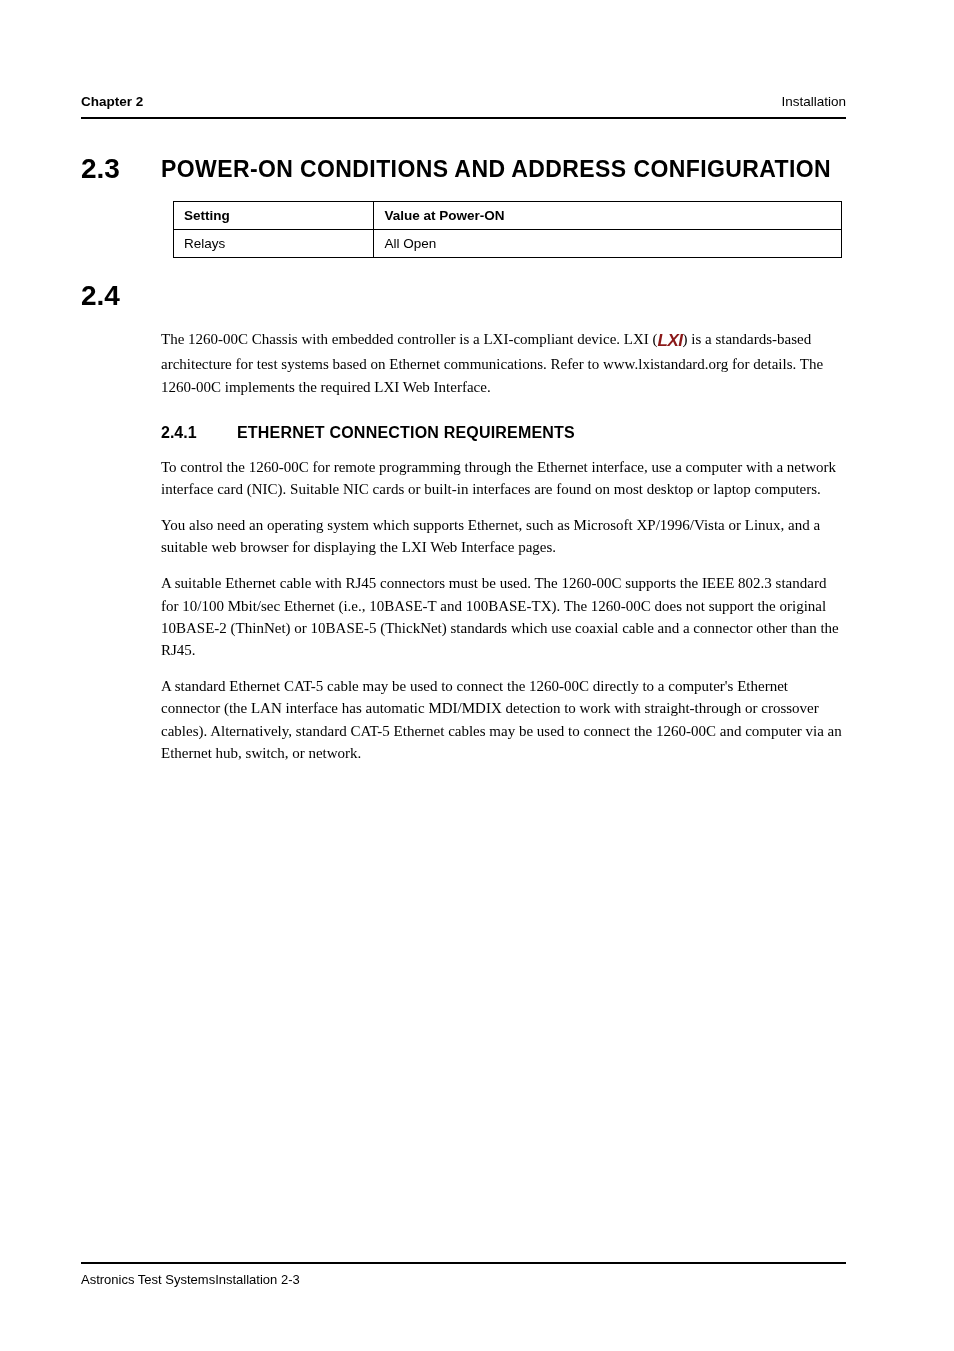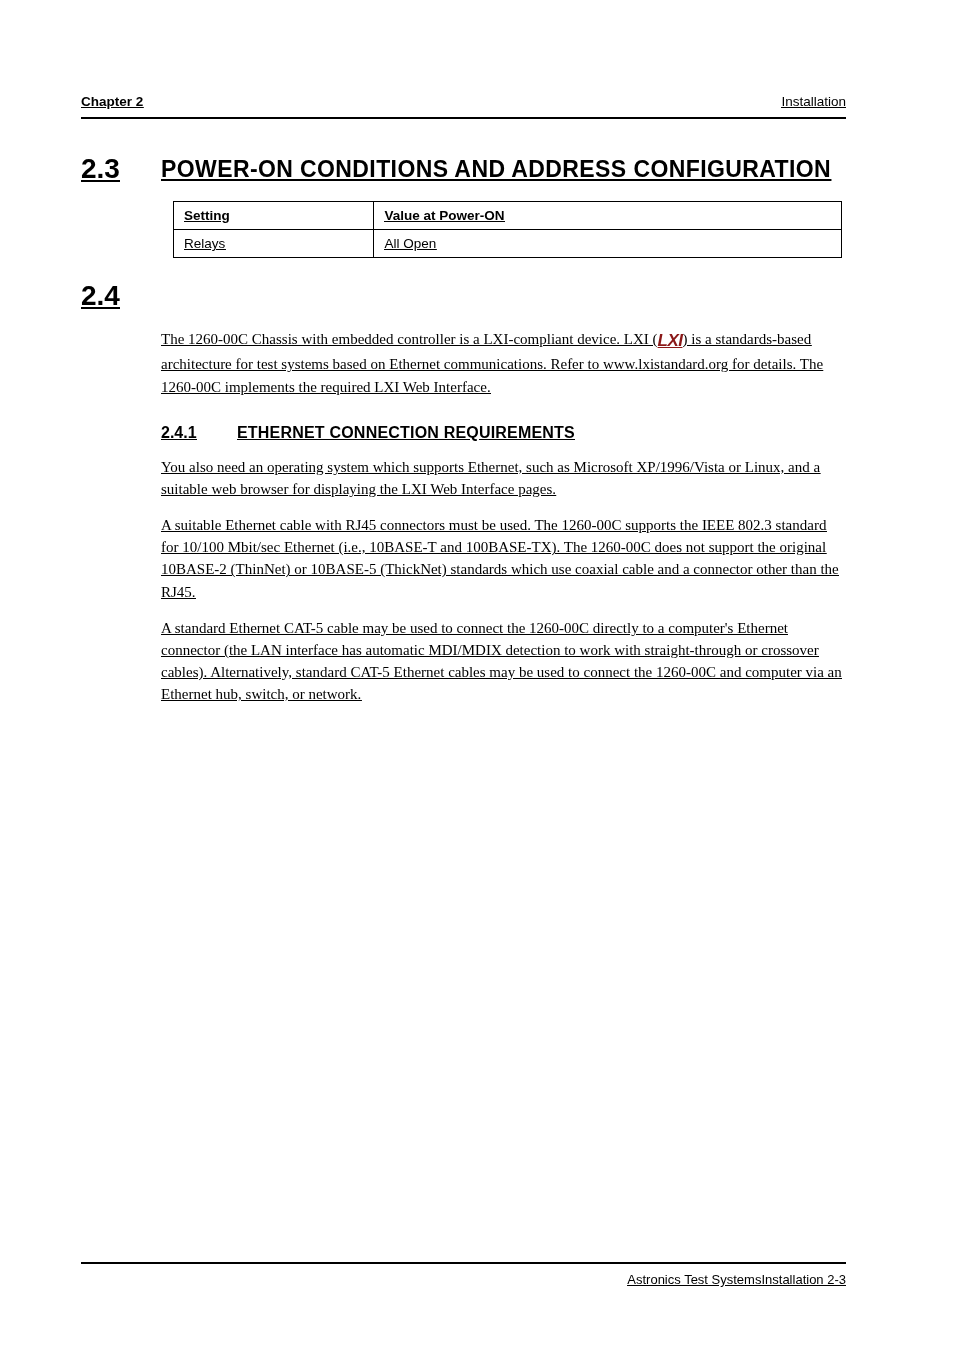--- a/index.html
+++ b/index.html
@@ -1,15 +1,15 @@
 <!DOCTYPE html>
 <html><head>
 <meta charset="utf-8">
 <style>
-  * { box-sizing: border-box; margin: 0; padding: 0; text-decoration: underline; }
+  * { box-sizing: border-box; margin: 0; padding: 0; }
   html, body { width: 954px; height: 1351px; background: #ffffff; font-family: Georgia, 'Times New Roman', serif; color: #000; }
   .page {
     width: 954px; height: 1351px;
     padding: 94px 108px 60px 81px;
     display: flex; flex-direction: column;
     position: relative;
   }
   .header {
     display: flex; justify-content: space-between;
     font-family: Arial, Helvetica, sans-serif;
@@ -82,21 +82,21 @@
     font-weight: 900;
     font-size: 16px;
     letter-spacing: 0.2px;
     font-variant: small-caps;
   }
   .footer {
     position: absolute;
     left: 81px; right: 108px; bottom: 64px;
   }
   .footer-row {
-    display: flex; justify-content: flex-end;
+    display: flex; justify-content: flex-start;
     font-family: Arial, Helvetica, sans-serif;
     font-size: 13px;
     padding-top: 8px;
   }
   .para-with-lxi { position: relative; }
   .lxi-inline {
     font-family: Arial, Helvetica, sans-serif;
     font-weight: 900;
     font-style: italic;
     font-size: 17px;
@@ -149,20 +149,21 @@
         <span>The 1260-00C Chassis with embedded controller is a LXI-compliant device. LXI (</span><span class="lxi-inline">LXI</span><span>) is a standards-based architecture for test systems based on Ethernet communications. Refer to www.lxistandard.org for details. The 1260-00C implements the required LXI Web Interface.</span>
       </p>
     </div>
 
     <div class="subsec">
       <div class="subsecnum">2.4.1</div>
       <div class="subsectitle">ETHERNET CONNECTION REQUIREMENTS</div>
     </div>
 
     <div class="indent-block">
+      <p class="body-text">To control the 1260-00C for remote programming through the Ethernet interface, use a computer with a network interface card (NIC). Suitable NIC cards or built-in interfaces are found on most desktop or laptop computers.</p>
       <p class="body-text">You also need an operating system which supports Ethernet, such as Microsoft XP/1996/Vista or Linux, and a suitable web browser for displaying the LXI Web Interface pages.</p>
       <p class="body-text">A suitable Ethernet cable with RJ45 connectors must be used. The 1260-00C supports the IEEE 802.3 standard for 10/100 Mbit/sec Ethernet (i.e., 10BASE-T and 100BASE-TX). The 1260-00C does not support the original 10BASE-2 (ThinNet) or 10BASE-5 (ThickNet) standards which use coaxial cable and a connector other than the RJ45.</p>
       <p class="body-text">A standard Ethernet CAT-5 cable may be used to connect the 1260-00C directly to a computer's Ethernet connector (the LAN interface has automatic MDI/MDIX detection to work with straight-through or crossover cables). Alternatively, standard CAT-5 Ethernet cables may be used to connect the 1260-00C and computer via an Ethernet hub, switch, or network.</p>
     </div>
 
   </div>
 
   <div class="footer">
     <hr class="hr-bottom">
     <div class="footer-row">

